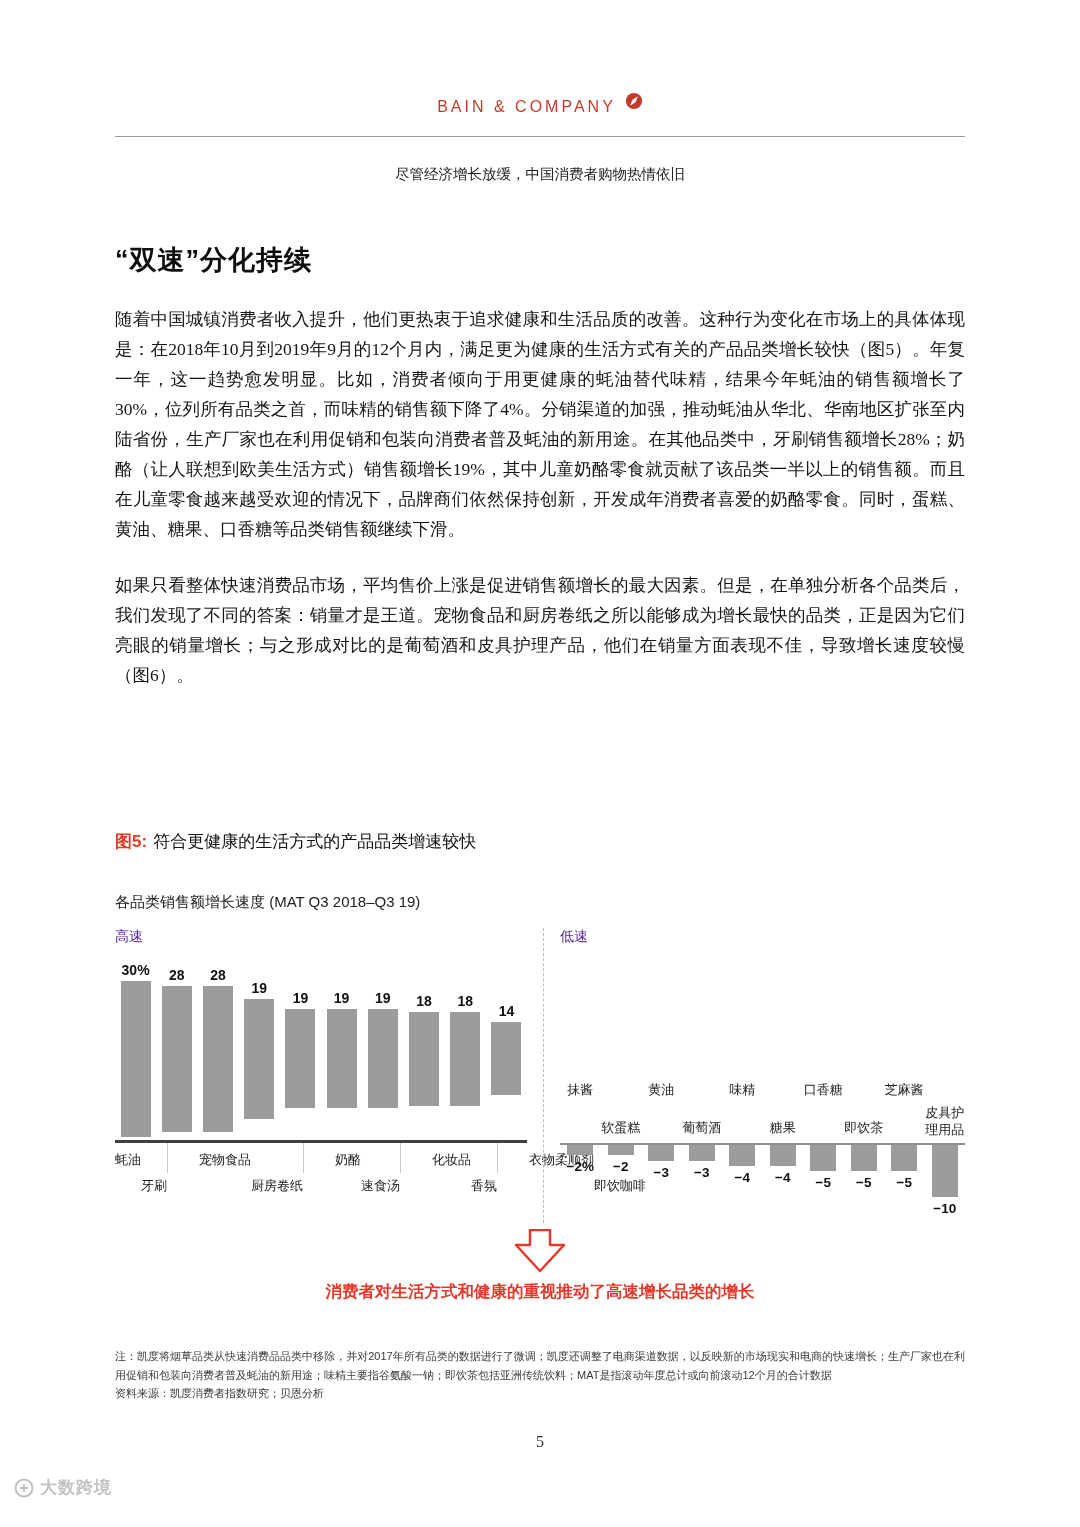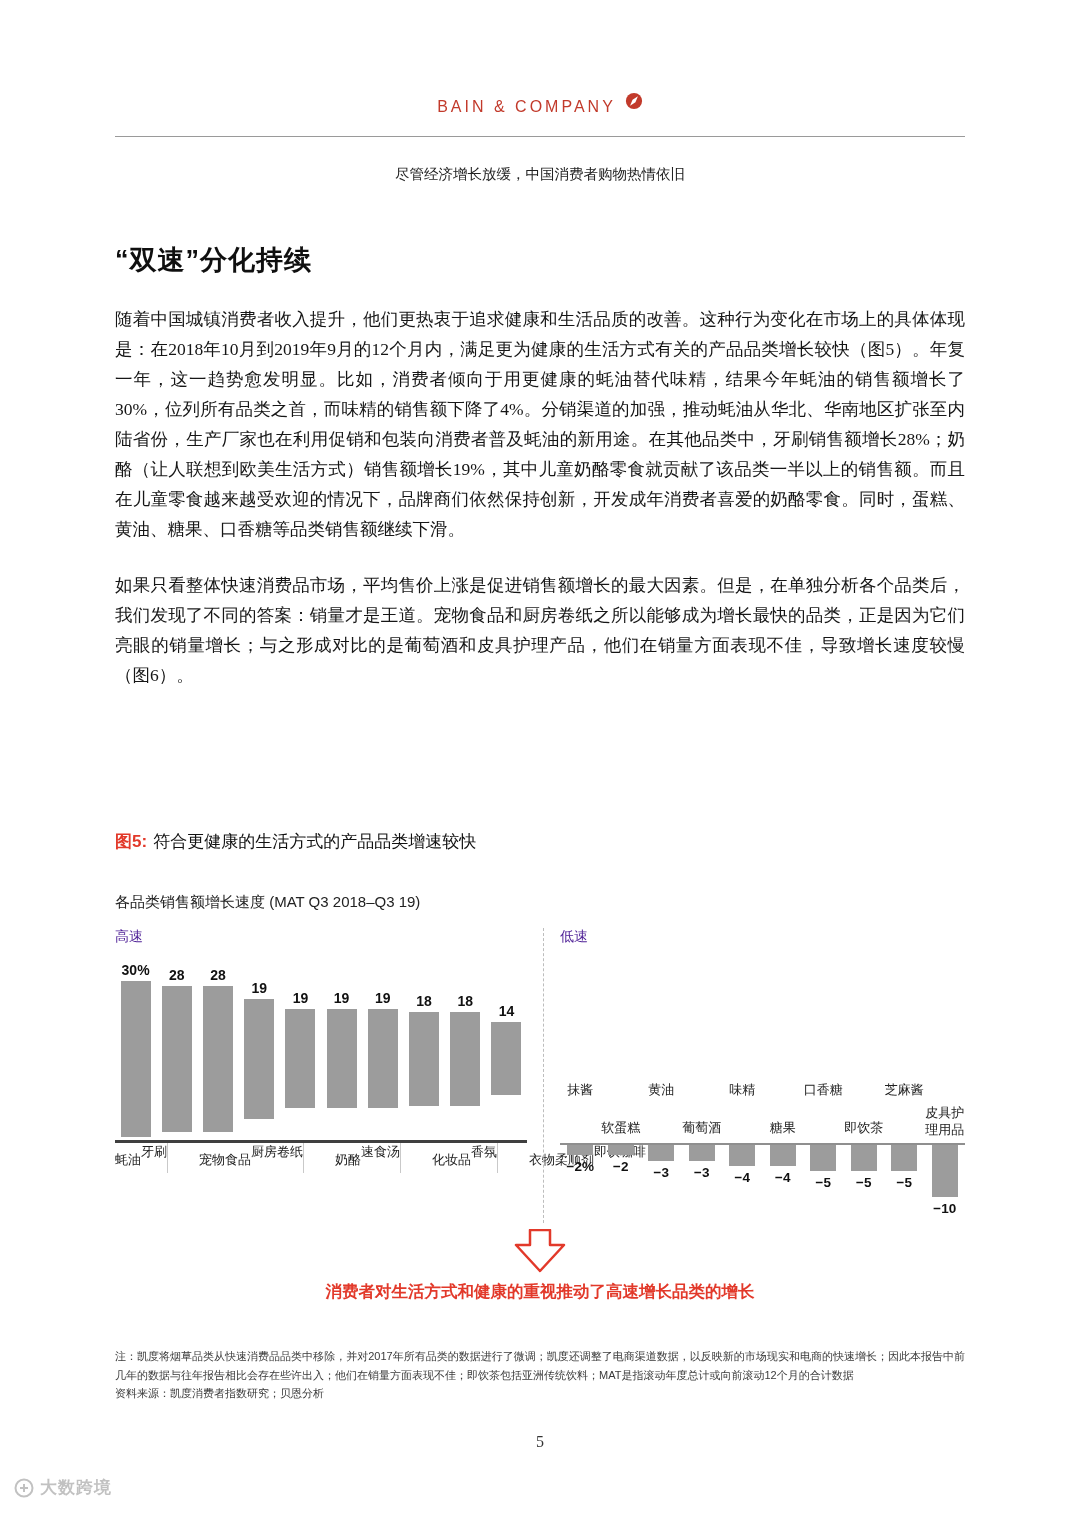--- a/index.html
+++ b/index.html
@@ -40,21 +40,21 @@
   .chart-right{flex:1;}
   .sec-label{font-size:14px;color:#4c1d95;height:20px;margin-bottom:10px;}
 
   .lbars{display:flex;align-items:center;height:185px;border-bottom:3px solid #3f3f3f;}
   .lcol{flex:1;display:flex;flex-direction:column;align-items:center;justify-content:flex-end;}
   .lval{font-weight:bold;font-size:14px;margin-bottom:3px;color:#111;}
   .lbar{width:30px;background:var(--bar-gray);}
   .lcats{display:flex;height:64px;}
   .lcat{flex:1;text-align:center;font-size:13px;color:#222;white-space:nowrap;}
   .lcat.high{padding-top:8px;}
-  .lcat.low{}
+  .lcat.low{padding-top:34px;}
   .lcat.sep{border-left:1px solid #c9c9c9;height:30px;padding-left:31px;}
 
   .rcats{display:flex;height:185px;}
   .rcat{flex:1;display:flex;align-items:flex-end;justify-content:center;font-size:13px;color:#222;white-space:nowrap;}
   .rcat.rowA{padding-bottom:44px;}
   .rcat.rowB{padding-bottom:6px;}
   .rcat.wrap{white-space:normal;text-align:center;line-height:1.3;padding-bottom:4px;}
   .rbars{display:flex;border-top:2px solid #8f8f8f;}
   .rcol{flex:1;display:flex;flex-direction:column;align-items:center;}
   .rbar{width:26px;background:var(--bar-gray);}
@@ -222,21 +222,21 @@
 
   <div class="arrow-wrap">
     <svg width="52" height="44" viewBox="0 0 52 44">
       <polygon points="16,1 36,1 36,16 50,16 26,42 2,16 16,16" fill="#ffffff" stroke="#e2392a" stroke-width="2.5" stroke-linejoin="round"></polygon>
     </svg>
   </div>
 
   <div class="red-note">消费者对生活方式和健康的重视推动了高速增长品类的增长</div>
 
   <div class="footnotes">
-    <p>注：凯度将烟草品类从快速消费品品类中移除，并对2017年所有品类的数据进行了微调；凯度还调整了电商渠道数据，以反映新的市场现实和电商的快速增长；因此本报告中前几年的数据与往年报告相比会存在些许出入；他们在销量方面表现不佳；即饮茶包括亚洲传统饮料；MAT是指滚动年度总计或向前滚动12个月的合计数据</p>
+    <p>注：凯度将烟草品类从快速消费品品类中移除，并对2017年所有品类的数据进行了微调；凯度还调整了电商渠道数据，以反映新的市场现实和电商的快速增长；生产厂家也在利用促销和包装向消费者普及蚝油的新用途；味精主要指谷氨酸一钠；即饮茶包括亚洲传统饮料；MAT是指滚动年度总计或向前滚动12个月的合计数据</p>
     <p>资料来源：凯度消费者指数研究；贝恩分析</p>
   </div>
 
   <div class="page-number">5</div>
 
   <div class="watermark">
     <svg width="20" height="20" viewBox="0 0 20 20">
       <circle cx="10" cy="10" r="8.5" fill="none" stroke="#777" stroke-width="2"></circle>
       <path d="M6 10 L14 10 M10 6 L10 14" stroke="#777" stroke-width="2"></path>
     </svg>

